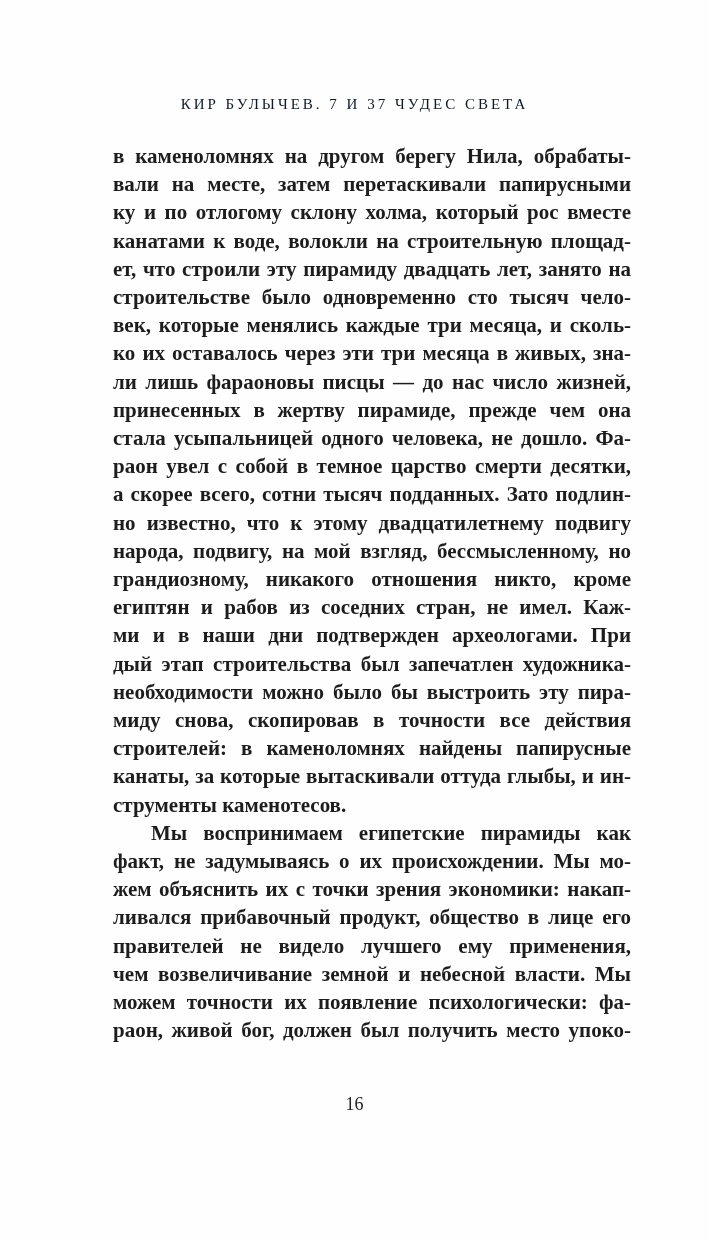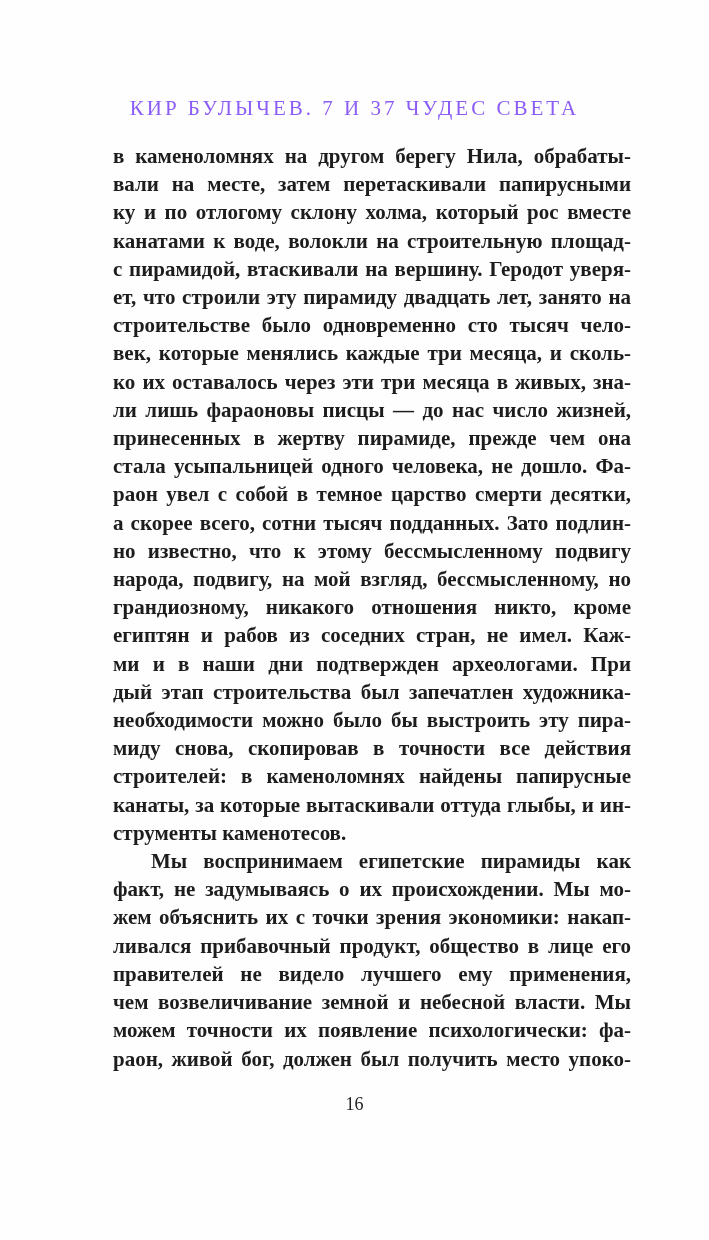--- a/index.html
+++ b/index.html
@@ -15,23 +15,23 @@
     color: #1d1d1d;
     font-family: "Liberation Serif", "DejaVu Serif", serif;
     overflow: hidden;
   }
   .running-header {
     position: absolute;
     top: 96px;
     left: 0;
     width: 100%;
     text-align: center;
-    font-size: 21px;
+    font-size: 15px;
     letter-spacing: 3px;
-    color: #8b5cf6;
+    color: #0f172a;
     white-space: nowrap;
   }
   .page-body {
     position: absolute;
     top: 142px;
     left: 113px;
     width: 518px;
     font-size: 21px;
     line-height: 28.2px;
     font-weight: bold;
@@ -67,31 +67,30 @@
 
 <div class="page">
   <div class="running-header">КИР БУЛЫЧЕВ. 7 И 37 ЧУДЕС СВЕТА</div>
 
   <div class="page-body">
       <div class="para">
         <div class="line">в каменоломнях на другом берегу Нила, обрабаты-</div>
         <div class="line">вали на месте, затем перетаскивали папирусными</div>
         <div class="line">ку и по отлогому склону холма, который рос вместе</div>
         <div class="line">канатами к воде, волокли на строительную площад-</div>
-        <div class="line">с пирамидой, втаскивали на вершину. Геродот уверя-</div>
         <div class="line">ет, что строили эту пирамиду двадцать лет, занято на</div>
         <div class="line">строительстве было одновременно сто тысяч чело-</div>
         <div class="line">век, которые менялись каждые три месяца, и сколь-</div>
         <div class="line">ко их оставалось через эти три месяца в живых, зна-</div>
         <div class="line">ли лишь фараоновы писцы — до нас число жизней,</div>
         <div class="line">принесенных в жертву пирамиде, прежде чем она</div>
         <div class="line">стала усыпальницей одного человека, не дошло. Фа-</div>
         <div class="line">раон увел с собой в темное царство смерти десятки,</div>
         <div class="line">а скорее всего, сотни тысяч подданных. Зато подлин-</div>
-        <div class="line">но известно, что к этому бессмысленному подвигу</div>
+        <div class="line">но известно, что к этому двадцатилетнему подвигу</div>
         <div class="line">народа, подвигу, на мой взгляд, бессмысленному, но</div>
         <div class="line">грандиозному, никакого отношения никто, кроме</div>
         <div class="line">египтян и рабов из соседних стран, не имел. Каж-</div>
         <div class="line">ми и в наши дни подтвержден археологами. При</div>
         <div class="line">дый этап строительства был запечатлен художника-</div>
         <div class="line">необходимости можно было бы выстроить эту пира-</div>
         <div class="line">миду снова, скопировав в точности все действия</div>
         <div class="line">строителей: в каменоломнях найдены папирусные</div>
         <div class="line">канаты, за которые вытаскивали оттуда глыбы, и ин-</div>
         <div class="line last">струменты каменотесов.</div>

